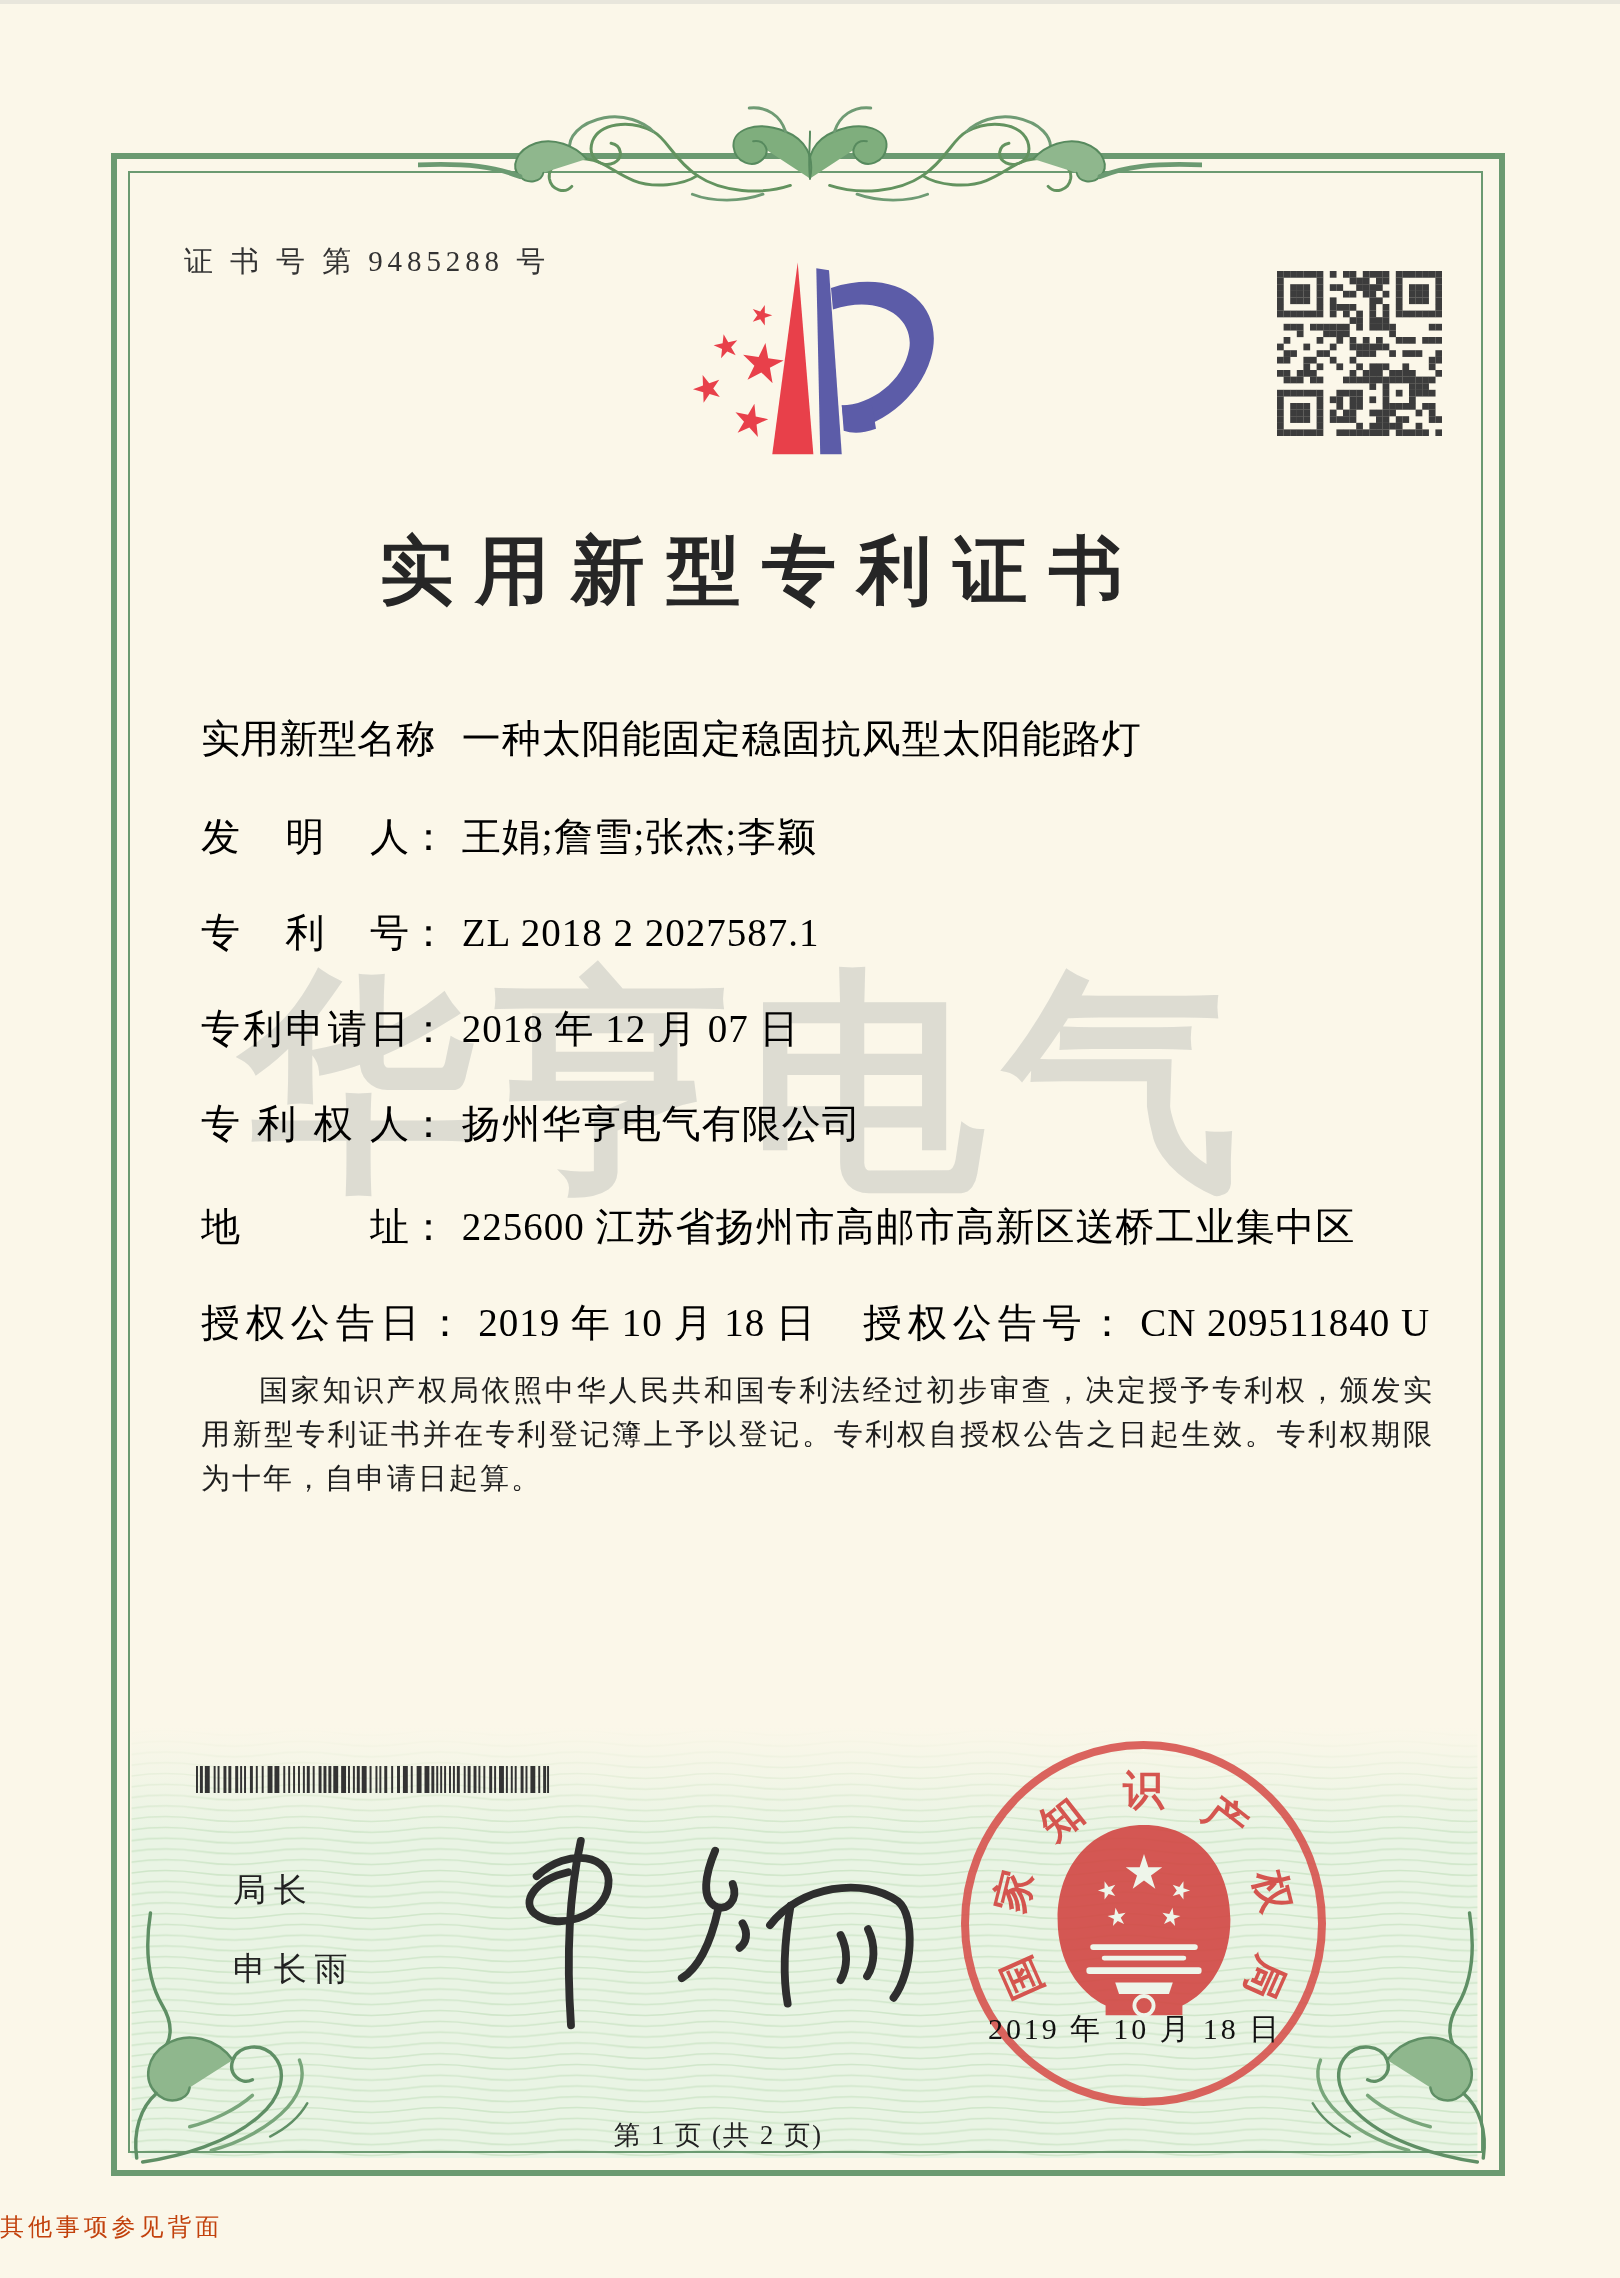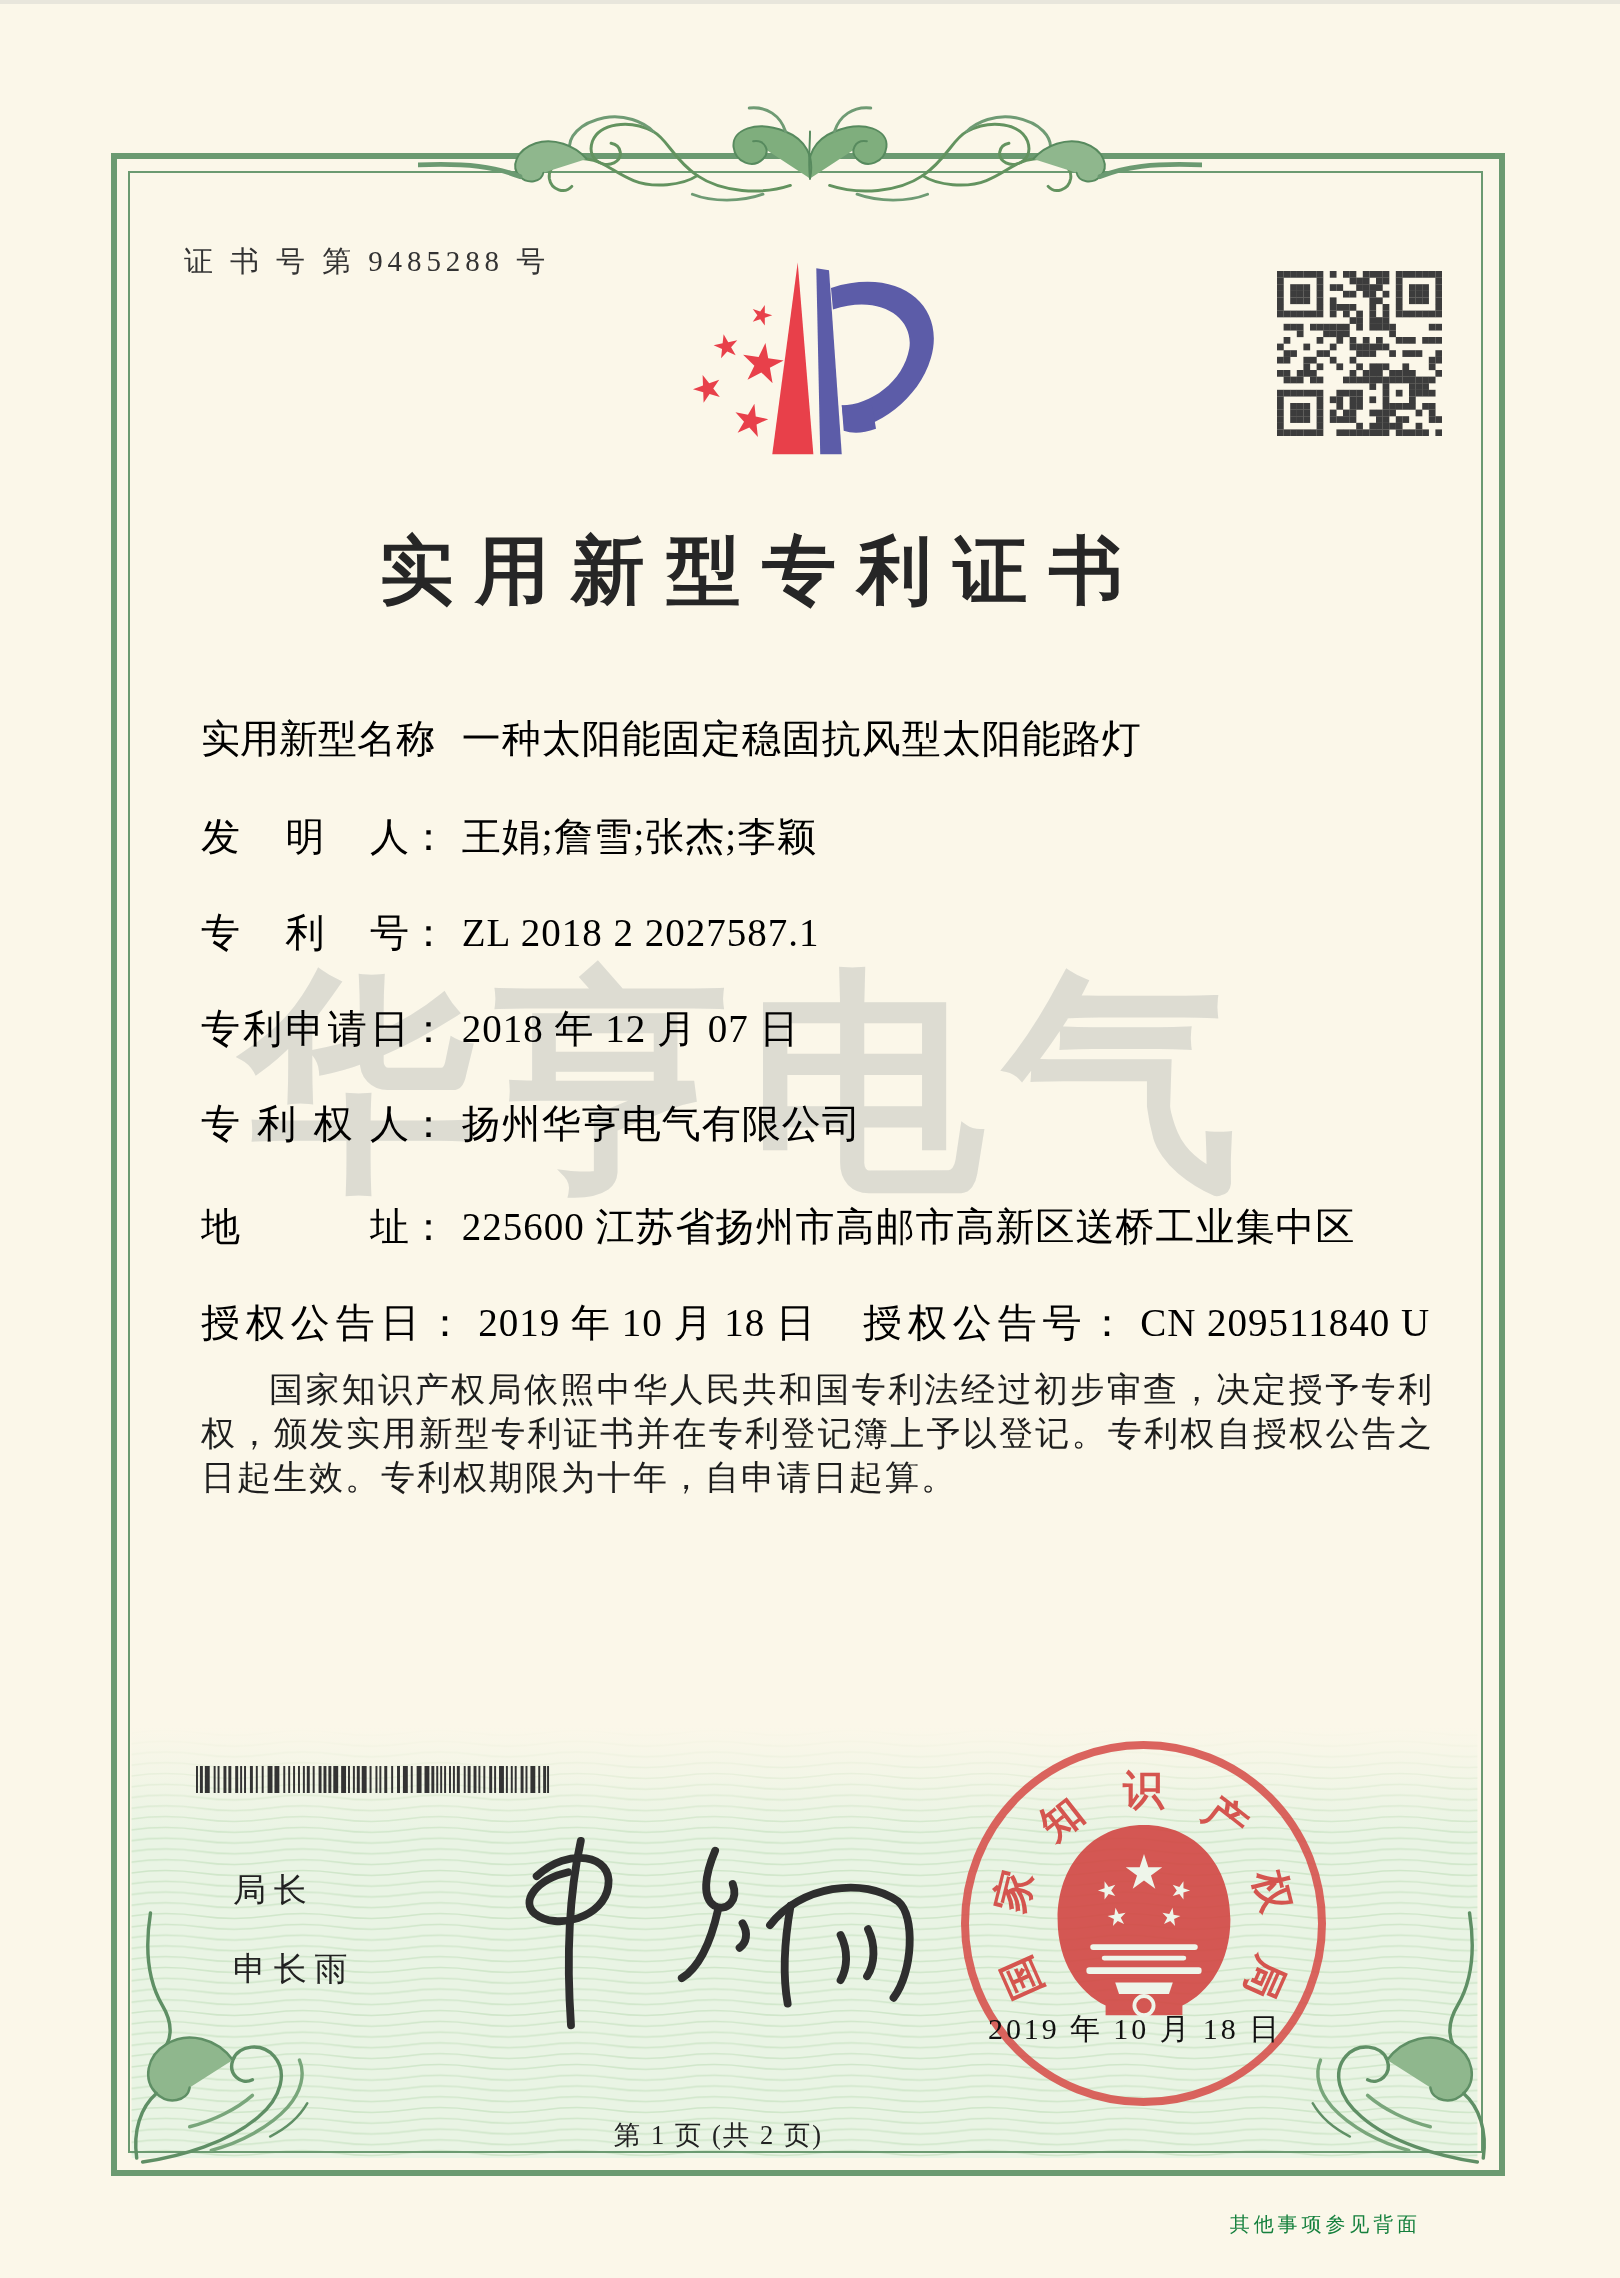--- a/index.html
+++ b/index.html
@@ -23,39 +23,39 @@
          letter-spacing:21.6px;color:#262626;z-index:2;}
 
   .fields{z-index:2;}
   .field-row{position:absolute;left:201px;font-size:39px;white-space:nowrap;z-index:2;color:#000000;}
   .flabel{display:inline-block;width:208px;text-align:justify;text-align-last:justify;vertical-align:top;}
   .colon{display:inline-block;margin-right:13.7px;}
   .fvalue{letter-spacing:1px;}
   .grant-group2{position:absolute;left:662px;top:0;white-space:nowrap;text-align:center;}
   .flabel2{letter-spacing:5.9px;}
 
-  .body-text{left:201px;top:1364px;width:1233px;font-size:34px;line-height:44px;
+  .body-text{left:201px;top:1364px;width:1233px;font-size:29px;line-height:44px;
              letter-spacing:2px;text-align:justify;z-index:2;color:#1e1e1e;}
   .body-text p{margin:0 0 7.8px 0;text-indent:2em;}
 
   .watermark{left:240px;top:924px;width:1098px;font-size:235px;letter-spacing:19.6px;
              font-family:"Liberation Sans","DejaVu Sans",sans-serif;font-weight:bold;
              color:#b9bcb8;opacity:.45;z-index:1;white-space:nowrap;}
 
   .signer-title{left:233px;top:1864px;font-size:33px;letter-spacing:7.8px;z-index:2;}
   .signer-name{left:233px;top:1943px;font-size:33px;letter-spacing:7.8px;z-index:2;}
 
   .seal{left:961px;top:1737px;width:349px;height:349px;border-radius:50%;
         border:8.8px solid rgba(214,78,74,.88);z-index:2;}
   .seal-char{position:absolute;left:50%;top:50%;width:43px;height:43px;margin:-21.6px 0 0 -21.6px;
              font-size:41px;line-height:43px;text-align:center;font-weight:bold;color:rgba(210,70,66,.92);}
   .seal-date{left:988px;top:2005px;font-size:30px;letter-spacing:2.9px;color:#111;z-index:3;}
 
   .page-note{left:0;top:2113px;width:1437px;text-align:center;font-size:26.5px;letter-spacing:2px;z-index:2;}
-  .footer-note{left:0px;top:2207px;width:1421px;text-align:right;font-size:20px;letter-spacing:3.9px;color:#15803d;}
+  .footer-note{left:0px;top:2207px;width:1421px;text-align:left;font-size:24px;letter-spacing:3.9px;color:#c2410c;}
 
   .logo{left:627px;top:233px;width:314px;height:231px;}
   .qr{left:1277px;top:267px;width:165px;height:165px;}
   .barcode{left:196px;top:1762px;width:355px;height:27.4px;z-index:2;}
   .signature{left:421px;top:1825px;width:500px;height:214px;z-index:2;}
   .orn-top{left:418px;top:98px;width:784px;height:110px;}
   .flourish{width:201px;height:257px;z-index:1;}
   .flourish-left{left:123px;top:1907px;}
   .flourish-right{left:1296px;top:1907px;transform:scaleX(-1);}
 </style>

